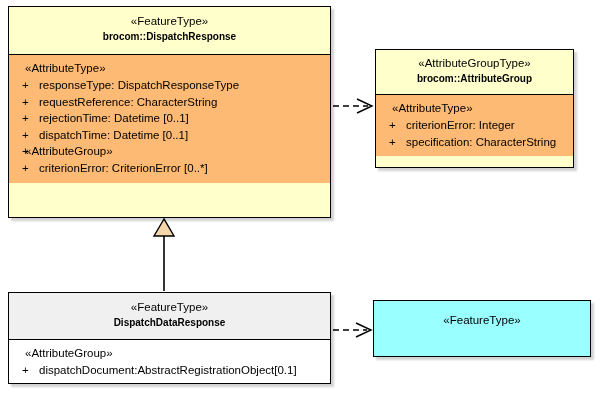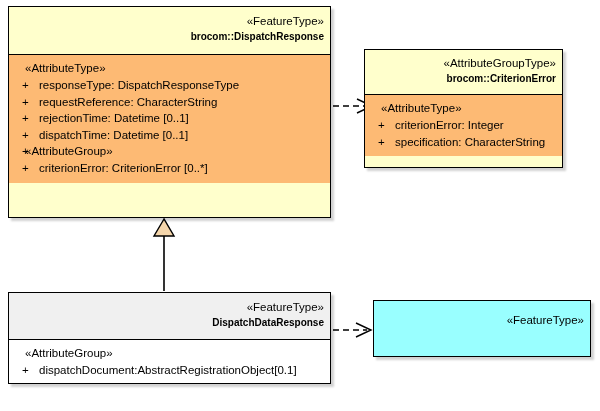--- a/index.html
+++ b/index.html
@@ -34,21 +34,21 @@
   .uml-class {
     position: absolute;
     box-sizing: border-box;
     border: 1.6px solid #000000;
     box-shadow: 3px 3px 2px rgba(0,0,0,0.18);
     overflow: hidden;
   }
   .uml-header {
     box-sizing: border-box;
     padding: 5px 6px 6px 6px;
-    text-align: right;
+    text-align: center;
     border-bottom: 1.6px solid #000000;
   }
   .uml-header.no-rule { border-bottom: none; }
   .stereotype {
     font-size: 11.5px;
     line-height: 15px;
     color: #000;
     white-space: nowrap;
   }
   .classname {
@@ -93,21 +93,21 @@
 
   .theme-grey  { background: #ffffff; }
   .theme-grey .uml-header { background: #f0f0f0; }
   .theme-grey .uml-body   { background: #ffffff; }
 
   .theme-cyan  { background: #99ffff; }
   .theme-cyan .uml-header { background: #99ffff; }
 
   
   #cls-dispatch-response  { left: 8px;   top: 6px;   width: 323px; height: 212px; }
-  #cls-criterion-error    { left: 364px; top: 49px;  width: 199px; height: 119px; }
+  #cls-criterion-error    { left: 375px; top: 49px;  width: 199px; height: 119px; }
   #cls-dispatch-data      { left: 8px;   top: 292px; width: 323px; height: 92px;  }
   #cls-abstract-reg-obj   { left: 373px; top: 300px; width: 218px; height: 57px;  }
 
   #cls-dispatch-response .uml-header { height: 48px; padding-top: 7px; }
   #cls-criterion-error  .uml-header  { height: 45px; padding-top: 6px; }
   #cls-dispatch-data    .uml-header  { height: 47px; padding-top: 7px; }
   #cls-abstract-reg-obj .uml-header  { height: 100%; padding-top: 12px; }
 </style>
 </head>
 <body>
@@ -169,21 +169,21 @@
       <div class="attr-row">
         <span class="attr-vis">+</span>
         <span>criterionError: CriterionError [0..*]</span>
       </div>
     </div>
   </div>
 
   <div class="uml-class theme-yellow" id="cls-criterion-error">
     <div class="uml-header">
       <div class="stereotype">«AttributeGroupType»</div>
-      <div class="classname">brocom::CriterionError</div>
+      <div class="classname">brocom::AttributeGroup</div>
     </div>
     <div class="uml-body">
       <div class="group-label">«AttributeType»</div>
       <div class="attr-row">
         <span class="attr-vis">+</span>
         <span>criterionError: Integer</span>
       </div>
       <div class="attr-row">
         <span class="attr-vis">+</span>
         <span>specification: CharacterString</span>

